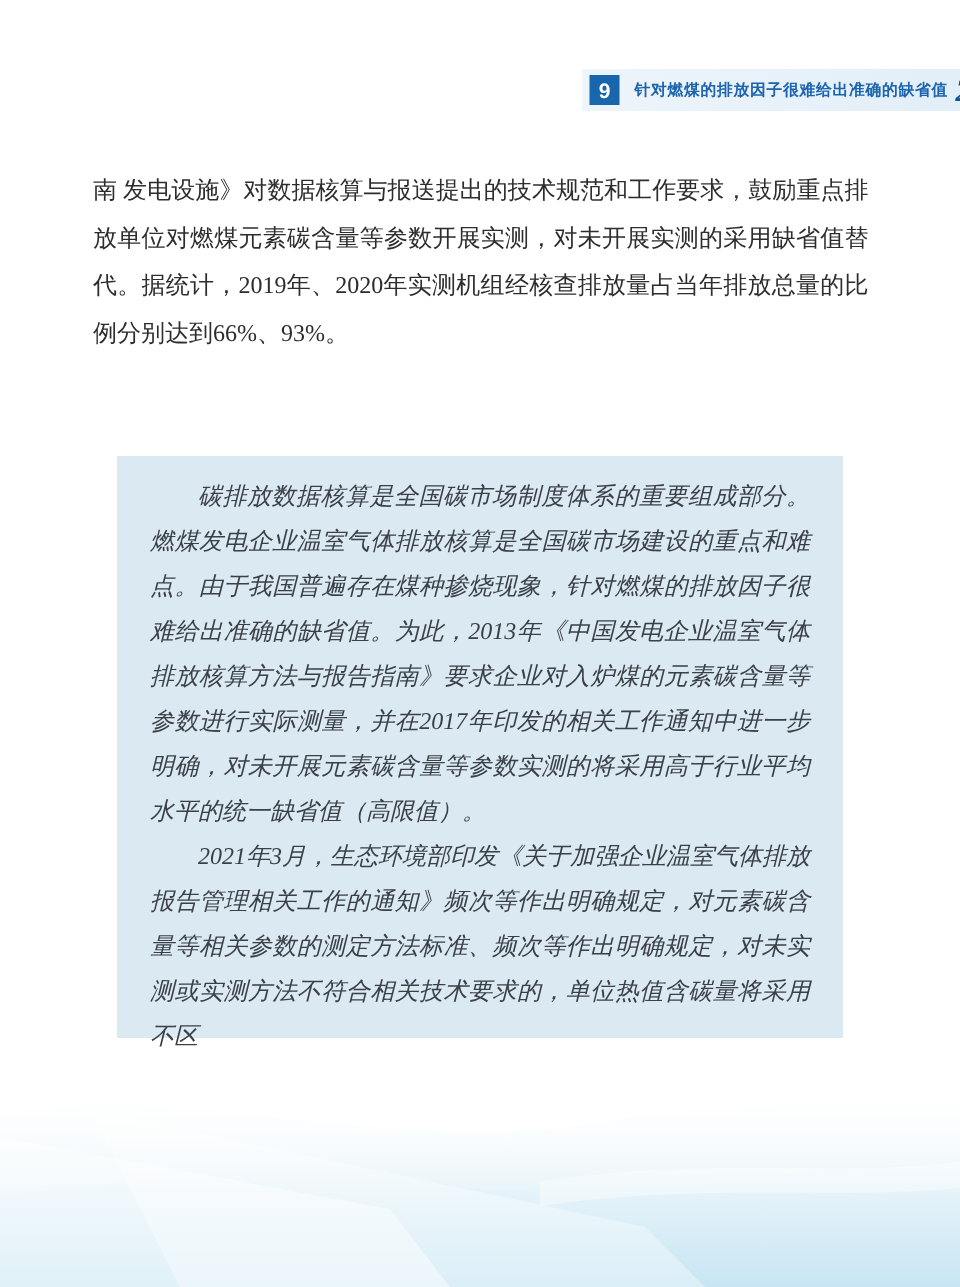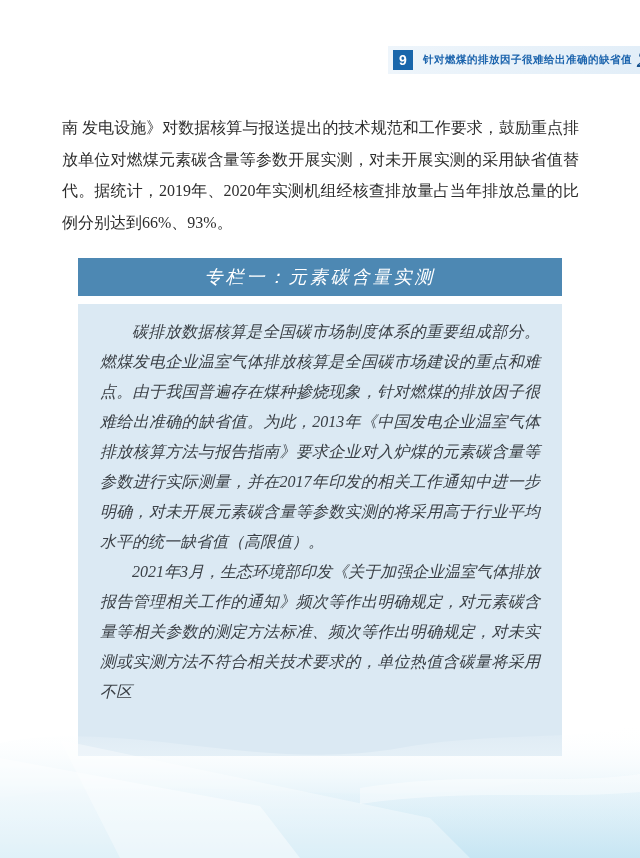--- a/index.html
+++ b/index.html
@@ -81,21 +81,21 @@
     line-height: 38px;
     font-size: 18px;
     font-style: italic;
     letter-spacing: 3px;
   }
   .panel-box {
     position: absolute;
     top: 304px;
     left: 78px;
     width: 484px;
-    height: 452px;
+    height: 388px;
     background: #dbe9f3;
     box-sizing: border-box;
     padding: 13px 22px 0 22px;
   }
   .panel-box p {
     margin: 0;
     text-indent: 2em;
     font-size: 16px;
     font-style: italic;
     line-height: 30px;
@@ -120,21 +120,20 @@
 <div class="page">
 
   <div class="header-band">
     <div class="page-num-badge">9</div>
     <div class="header-title">针对燃煤的排放因子很难给出准确的缺省值</div>
     <div class="header-year">2022</div>
   </div>
 
   <div class="body-text">南  发电设施》对数据核算与报送提出的技术规范和工作要求，鼓励重点排放单位对燃煤元素碳含量等参数开展实测，对未开展实测的采用缺省值替代。据统计，2019年、2020年实测机组经核查排放量占当年排放总量的比例分别达到66%、93%。</div>
 
-  <div class="panel-bar">专栏一：元素碳含量实测</div>
 
   <div class="panel-box">
     <p>碳排放数据核算是全国碳市场制度体系的重要组成部分。燃煤发电企业温室气体排放核算是全国碳市场建设的重点和难点。由于我国普遍存在煤种掺烧现象，针对燃煤的排放因子很难给出准确的缺省值。为此，2013年《中国发电企业温室气体排放核算方法与报告指南》要求企业对入炉煤的元素碳含量等参数进行实际测量，并在2017年印发的相关工作通知中进一步明确，对未开展元素碳含量等参数实测的将采用高于行业平均水平的统一缺省值（高限值）。</p>
     <p>2021年3月，生态环境部印发《关于加强企业温室气体排放报告管理相关工作的通知》频次等作出明确规定，对元素碳含量等相关参数的测定方法标准、频次等作出明确规定，对未实测或实测方法不符合相关技术要求的，单位热值含碳量将采用不区</p>
   </div>
 
   <div class="bottom-waves">
     <svg viewBox="0 0 640 170" preserveAspectRatio="none" aria-hidden="true">
       <defs>
         <linearGradient id="waveGrad1" x1="0" y1="0" x2="0" y2="1">

